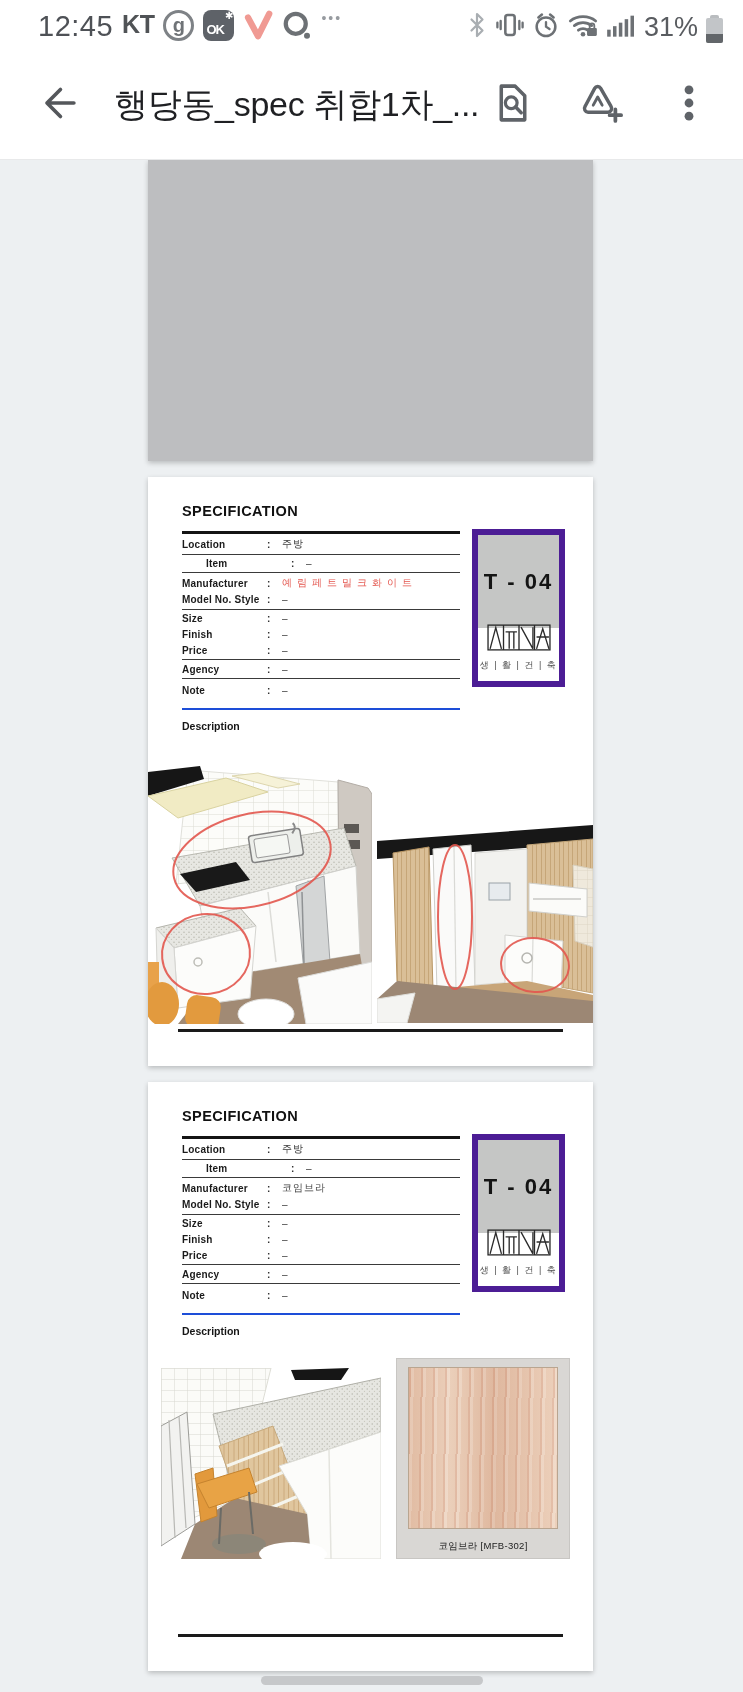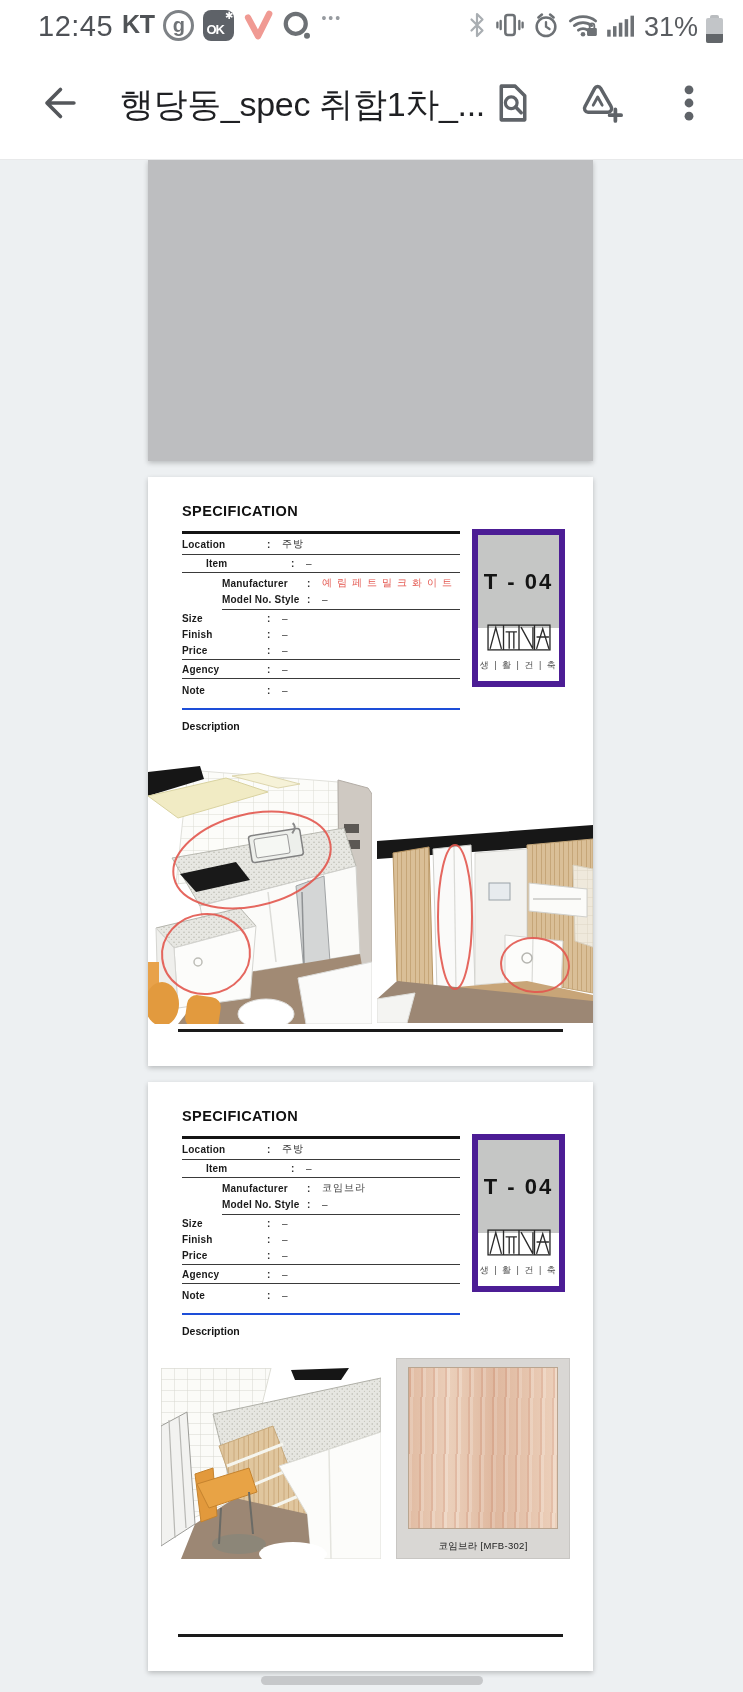--- a/index.html
+++ b/index.html
@@ -22,40 +22,40 @@
   .sb-right { margin-left:auto; display:flex; align-items:flex-end; gap:8px; color:#6d7175; }
   .sb-pct { font-size:27px; color:#595c60; margin-left:2px; }
   .battery { position:relative; width:17px; height:28px; }
   .battery .bat-cap { position:absolute; top:0; left:4px; width:9px; height:4px; background:#b9bcbf; border-radius:2px 2px 0 0; }
   .battery .bat-body { position:absolute; top:3px; left:0; width:17px; height:25px; background:#c2c5c8; border-radius:2px; overflow:hidden; }
   .battery .bat-fill { position:absolute; bottom:0; left:0; width:100%; height:38%; background:#62666a; }
 
   
   .app-bar { position:absolute; top:50px; left:0; right:0; height:110px; background:#fff;
     display:flex; align-items:center; padding:0 22px 0 30px; border-bottom:1px solid #e8e9ea;
-    box-shadow:0 1px 2px rgba(0,0,0,.04);text-align:right; }
+    box-shadow:0 1px 2px rgba(0,0,0,.04); }
   .back-btn { width:56px; height:56px; display:flex; align-items:center; justify-content:center; color:#54575b; flex:0 0 auto; }
   .doc-title { flex:1 1 auto; margin-left:28px; font-size:34px; font-weight:500; color:#1f2023;
     letter-spacing:-.3px; white-space:nowrap; overflow:hidden; }
   .bar-actions { display:flex; align-items:center; gap:32px; padding-right:4px; }
   .icon-btn { width:56px; height:56px; display:flex; align-items:center; justify-content:center; color:#5f6368; flex:0 0 auto; }
 
   
   .viewer { position:absolute; top:160px; bottom:0; left:0; right:0; background:#edf0f2; overflow:hidden; }
   .page { position:absolute; left:148px; width:445px; background:#fff; box-shadow:0 2px 5px rgba(0,0,0,.22); }
   .page-prev { top:0; height:301px; background:#bdbec0; }
   .page-a { top:317px; height:589px; }
   .page-b { top:922px; height:589px; }
 
   
   .spec { position:relative; width:100%; height:100%; color:#111; }
   .spec-title { position:absolute; left:34px; top:26px; font-size:14.5px; font-weight:bold; letter-spacing:.4px; }
   .spec-table { position:absolute; left:34px; top:54px; width:278px; border-top:3px solid #141414; font-size:10px; }
   .tgroup { border-bottom:1px solid #3a3a3a; display:flex; flex-direction:column; justify-content:center; }
-  .tg1 { height:21px; } .tg2 { height:18px;padding-left:24px; } .tg3 { height:37px;margin-left:40px; } .tg4 { height:50px; }
+  .tg1 { height:21px; } .tg2 { height:18px;padding-left:24px; } .tg3 { height:37px; } .tg4 { height:50px; }
   .tg5 { height:19px; } .tg6 { height:31px; justify-content:flex-start; padding-top:3px; border-bottom:2px solid #1d4ed8; }
   .trow { display:flex; align-items:center; height:16px; }
   .trow .lbl { width:85px; font-weight:bold; color:#1a1a1a; letter-spacing:.2px; }
   .trow .col { width:15px; font-weight:bold; color:#333; }
   .trow .val { color:#3a3a3a; letter-spacing:1px; }
   .trow .val.red { color:#e4574f; letter-spacing:5px; }
   .code-box { position:absolute; left:324px; top:52px; width:93px; height:158px; background:#fff; border:6px solid #4c1d95; }
   .code-cell { height:93px; background:#c5c6c5; display:flex; align-items:center; justify-content:center;
     font-size:22px; font-weight:bold; letter-spacing:2px; color:#141414; }
   .logo-cell { position:absolute; left:0; right:0; bottom:9px; display:flex; flex-direction:column; align-items:center; gap:4px; }

